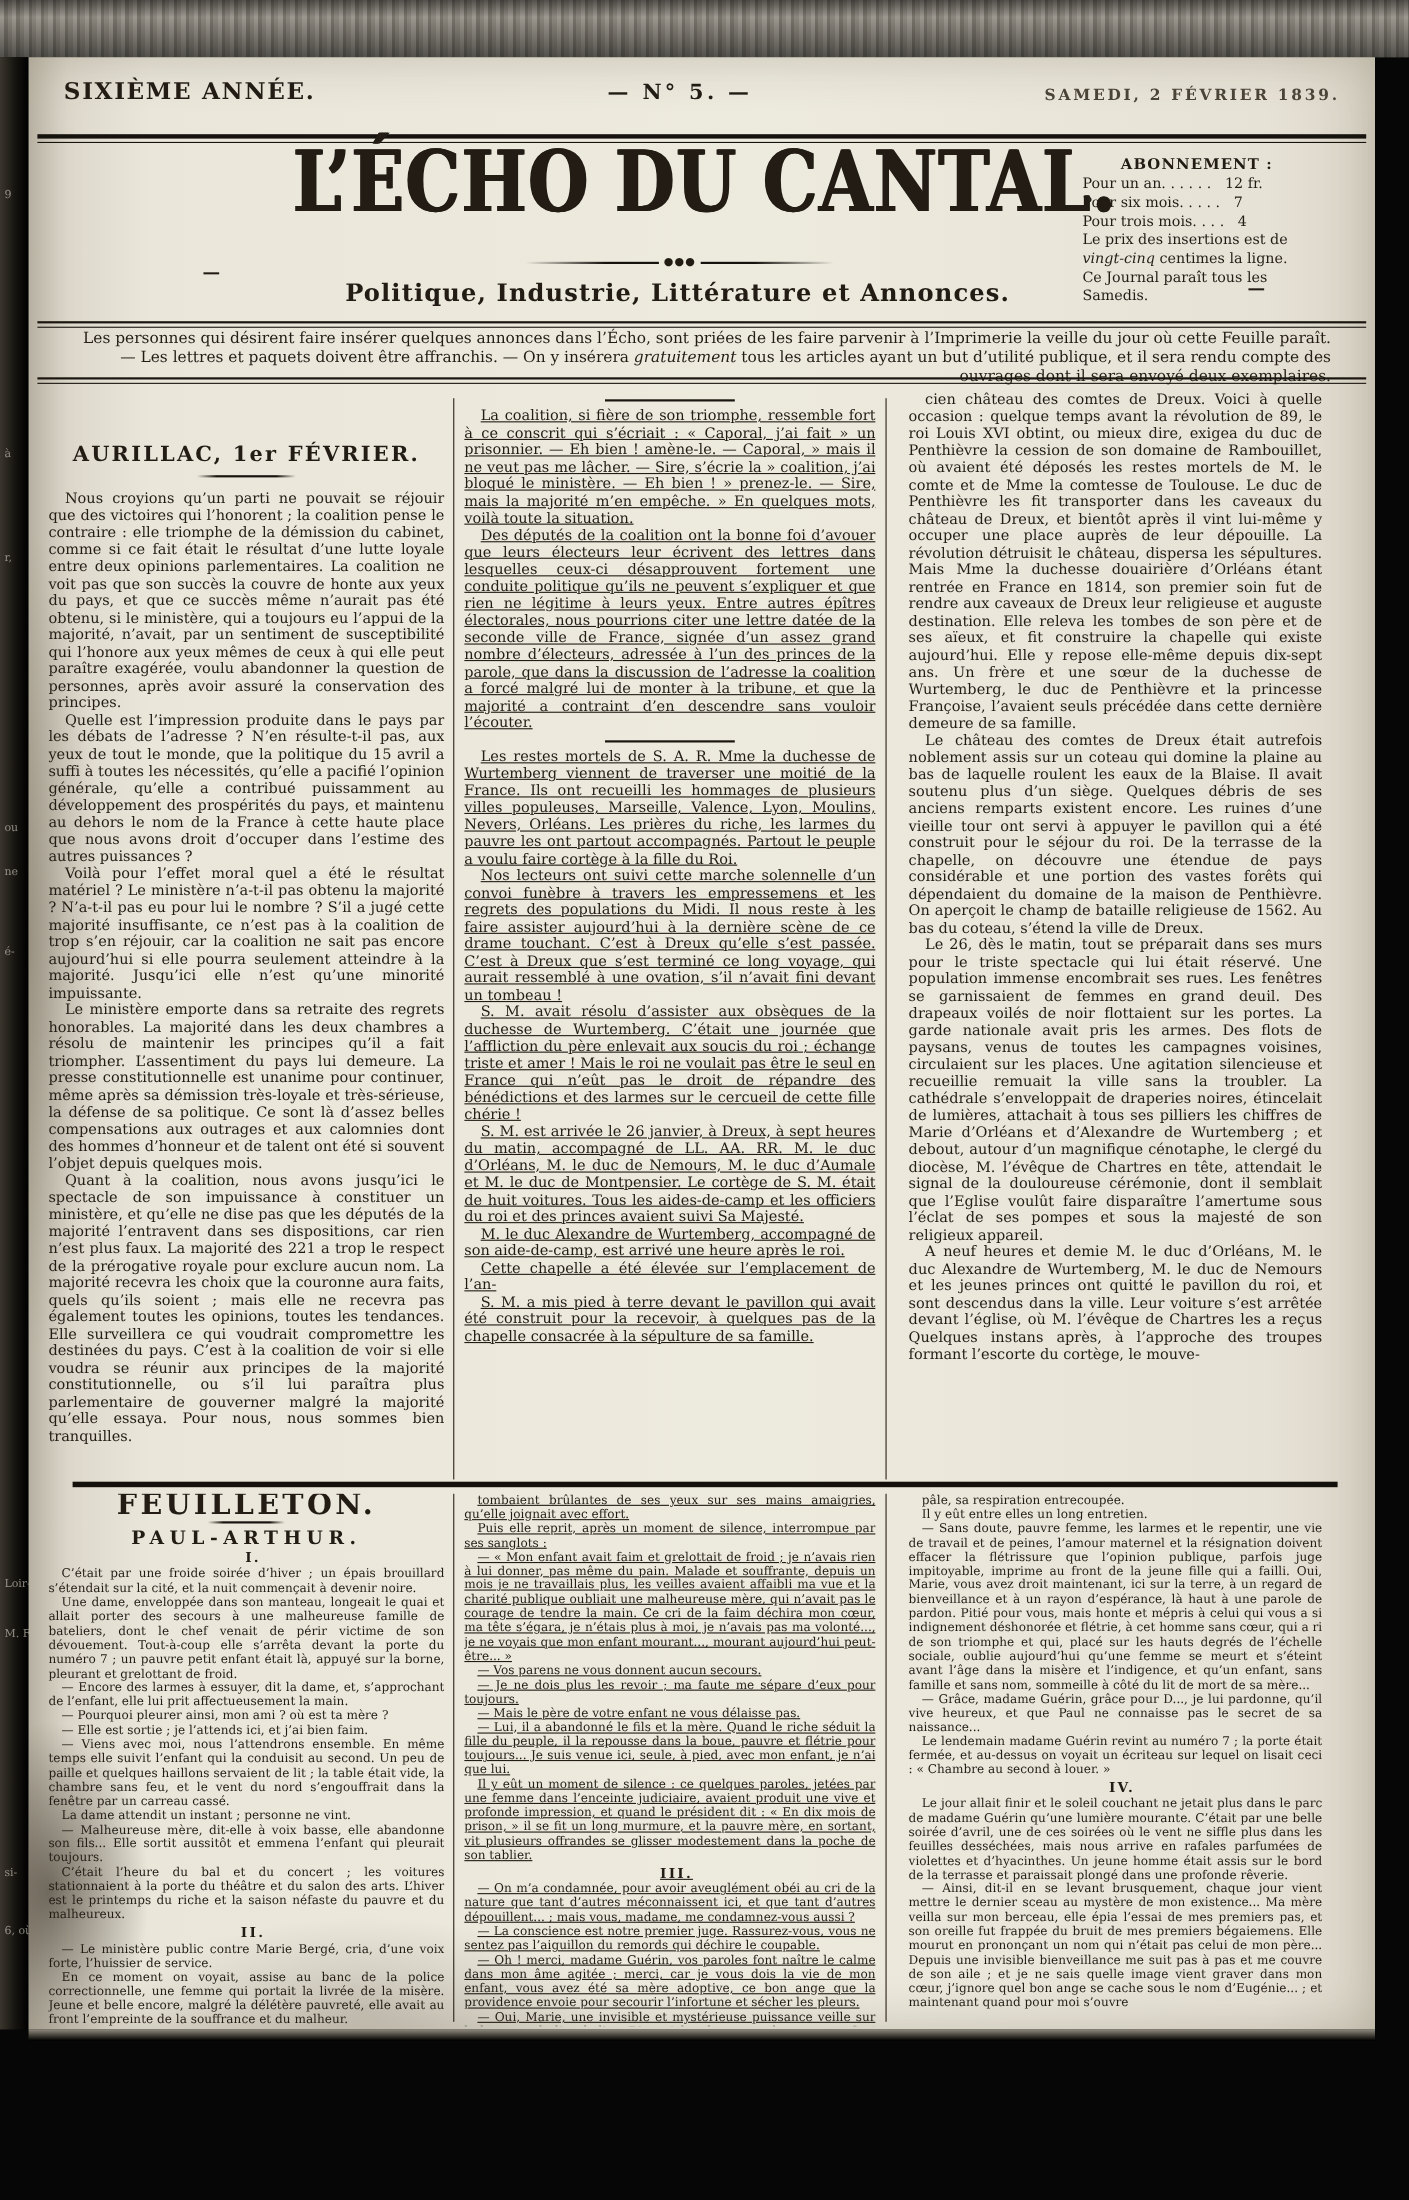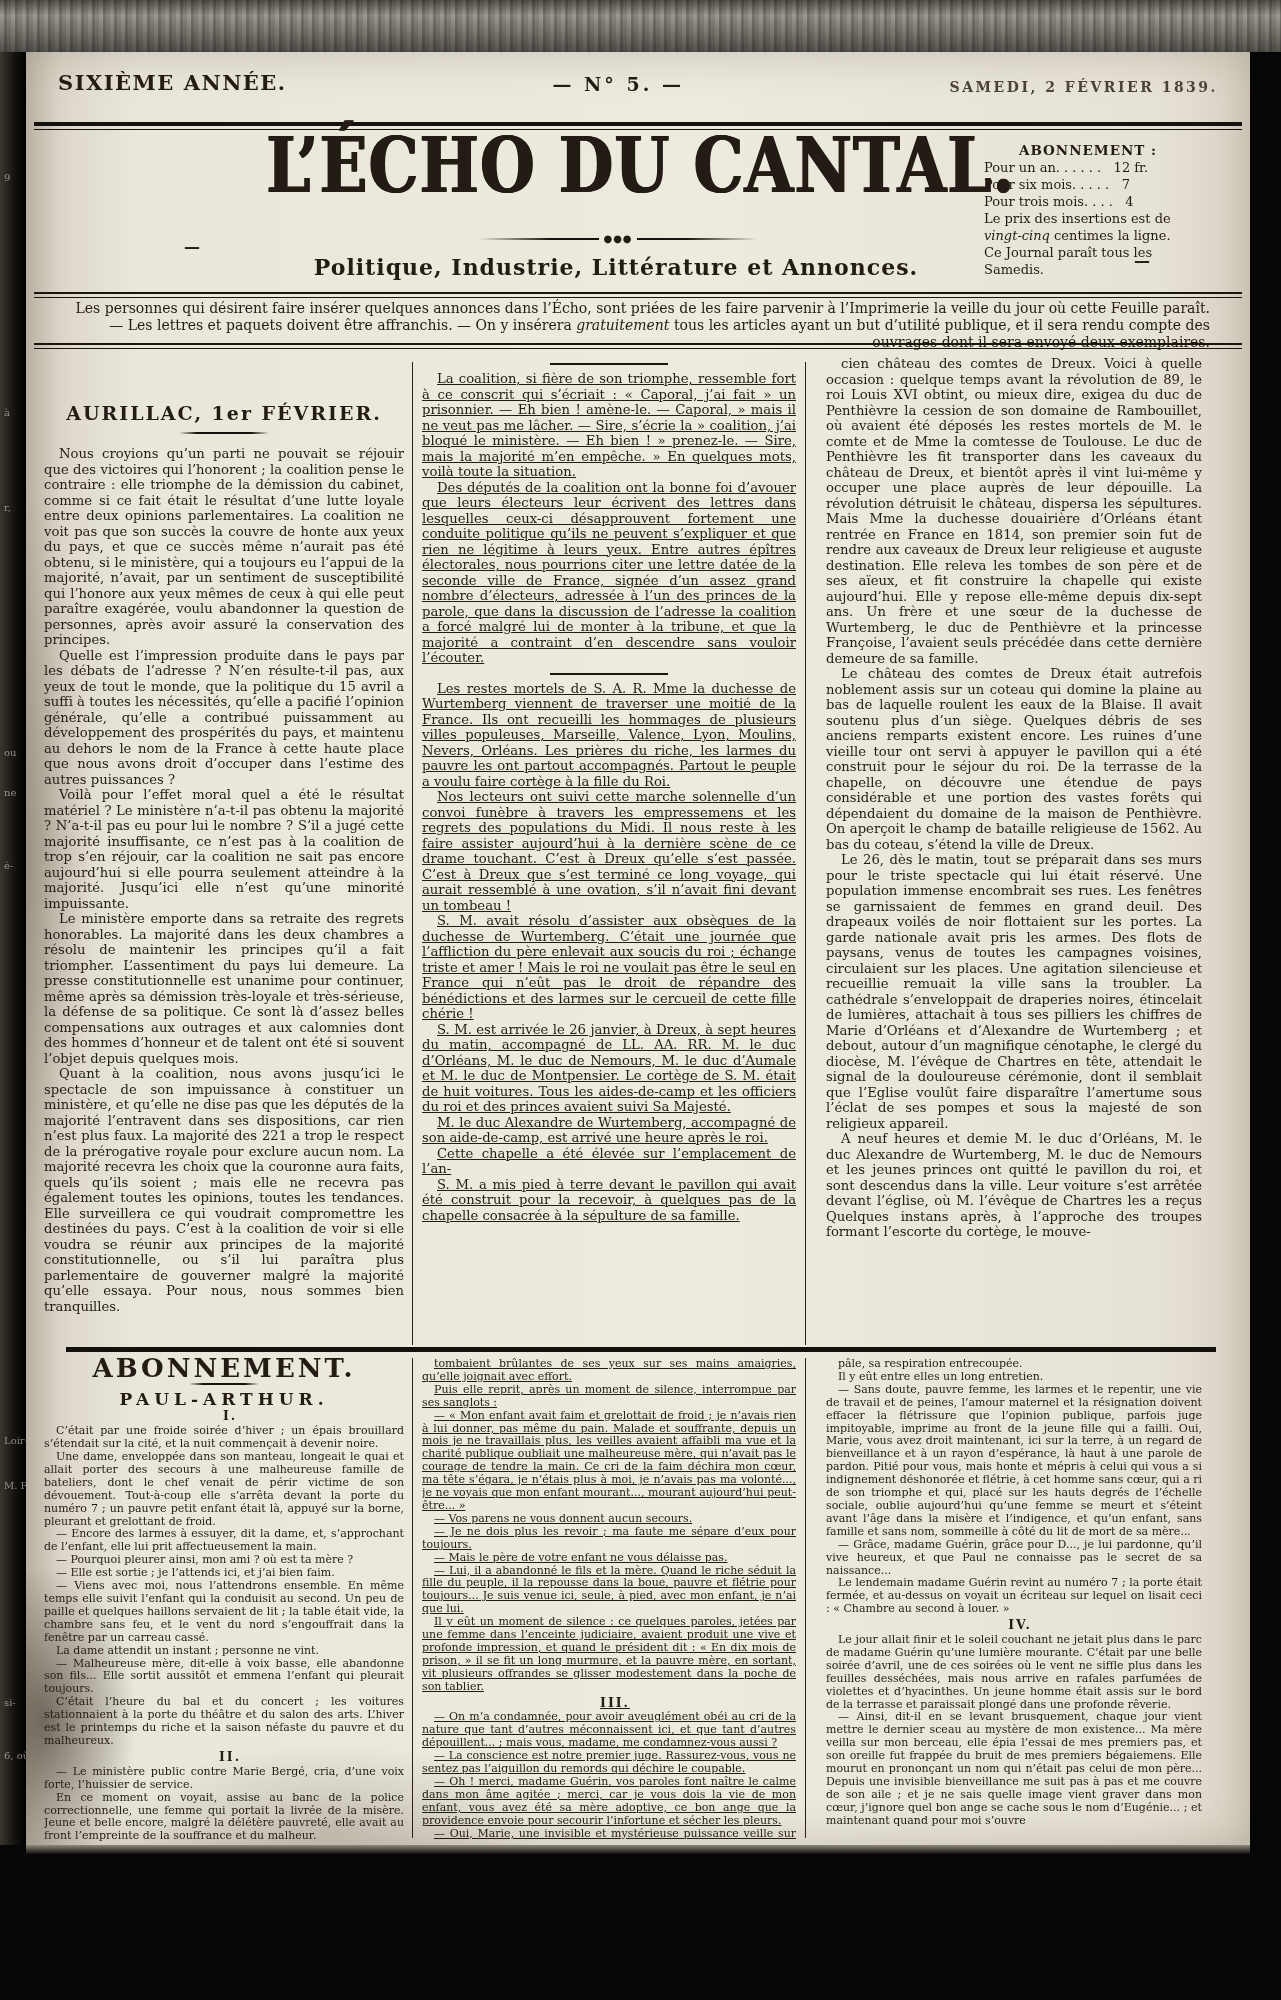--- a/index.html
+++ b/index.html
@@ -189,21 +189,21 @@
       <p class="bp t-p">cien château des comtes de Dreux. Voici à quelle occasion : quelque temps avant la révolution de 89, le roi Louis XVI obtint, ou mieux dire, exigea du duc de Penthièvre la cession de son domaine de Rambouillet, où avaient été déposés les restes mortels de M. le comte et de Mme la comtesse de Toulouse. Le duc de Penthièvre les fit transporter dans les caveaux du château de Dreux, et bientôt après il vint lui-même y occuper une place auprès de leur dépouille. La révolution détruisit le château, dispersa les sépultures. Mais Mme la duchesse douairière d’Orléans étant rentrée en France en 1814, son premier soin fut de rendre aux caveaux de Dreux leur religieuse et auguste destination. Elle releva les tombes de son père et de ses aïeux, et fit construire la chapelle qui existe aujourd’hui. Elle y repose elle-même depuis dix-sept ans. Un frère et une sœur de la duchesse de Wurtemberg, le duc de Penthièvre et la princesse Françoise, l’avaient seuls précédée dans cette dernière demeure de sa famille.</p>
           <p class="bp t-p">Le château des comtes de Dreux était autrefois noblement assis sur un coteau qui domine la plaine au bas de laquelle roulent les eaux de la Blaise. Il avait soutenu plus d’un siège. Quelques débris de ses anciens remparts existent encore. Les ruines d’une vieille tour ont servi à appuyer le pavillon qui a été construit pour le séjour du roi. De la terrasse de la chapelle, on découvre une étendue de pays considérable et une portion des vastes forêts qui dépendaient du domaine de la maison de Penthièvre. On aperçoit le champ de bataille religieuse de 1562. Au bas du coteau, s’étend la ville de Dreux.</p>
           <p class="bp t-p">Le 26, dès le matin, tout se préparait dans ses murs pour le triste spectacle qui lui était réservé. Une population immense encombrait ses rues. Les fenêtres se garnissaient de femmes en grand deuil. Des drapeaux voilés de noir flottaient sur les portes. La garde nationale avait pris les armes. Des flots de paysans, venus de toutes les campagnes voisines, circulaient sur les places. Une agitation silencieuse et recueillie remuait la ville sans la troubler. La cathédrale s’enveloppait de draperies noires, étincelait de lumières, attachait à tous ses pilliers les chiffres de Marie d’Orléans et d’Alexandre de Wurtemberg ; et debout, autour d’un magnifique cénotaphe, le clergé du diocèse, M. l’évêque de Chartres en tête, attendait le signal de la douloureuse cérémonie, dont il semblait que l’Eglise voulût faire disparaître l’amertume sous l’éclat de ses pompes et sous la majesté de son religieux appareil.</p>
           <p class="bp t-p">A neuf heures et demie M. le duc d’Orléans, M. le duc Alexandre de Wurtemberg, M. le duc de Nemours et les jeunes princes ont quitté le pavillon du roi, et sont descendus dans la ville. Leur voiture s’est arrêtée devant l’église, où M. l’évêque de Chartres les a reçus Quelques instans après, à l’approche des troupes formant l’escorte du cortège, le mouve-</p>
         </div>
     </div>
 
     <div class="f-bar"></div>
 
     <div class="fcol c1">
-      <div class="f-head">ABONNEMENT.</div>
+      <div class="f-head">FEUILLETON.</div>
       <div class="f-orn"></div>
       <div class="f-title">PAUL-ARTHUR.</div>
       <div>
 
       <p class="bp t-sec">I.</p>
           <p class="bp t-p">C’était par une froide soirée d’hiver ; un épais brouillard s’étendait sur la cité, et la nuit commençait à devenir noire.</p>
           <p class="bp t-p">Une dame, enveloppée dans son manteau, longeait le quai et allait porter des secours à une malheureuse famille de bateliers, dont le chef venait de périr victime de son dévouement. Tout-à-coup elle s’arrêta devant la porte du numéro 7 ; un pauvre petit enfant était là, appuyé sur la borne, pleurant et grelottant de froid.</p>
           <p class="bp t-p">— Encore des larmes à essuyer, dit la dame, et, s’approchant de l’enfant, elle lui prit affectueusement la main.</p>
           <p class="bp t-p">— Pourquoi pleurer ainsi, mon ami ? où est ta mère ?</p>
           <p class="bp t-p">— Elle est sortie ; je l’attends ici, et j’ai bien faim.</p>

